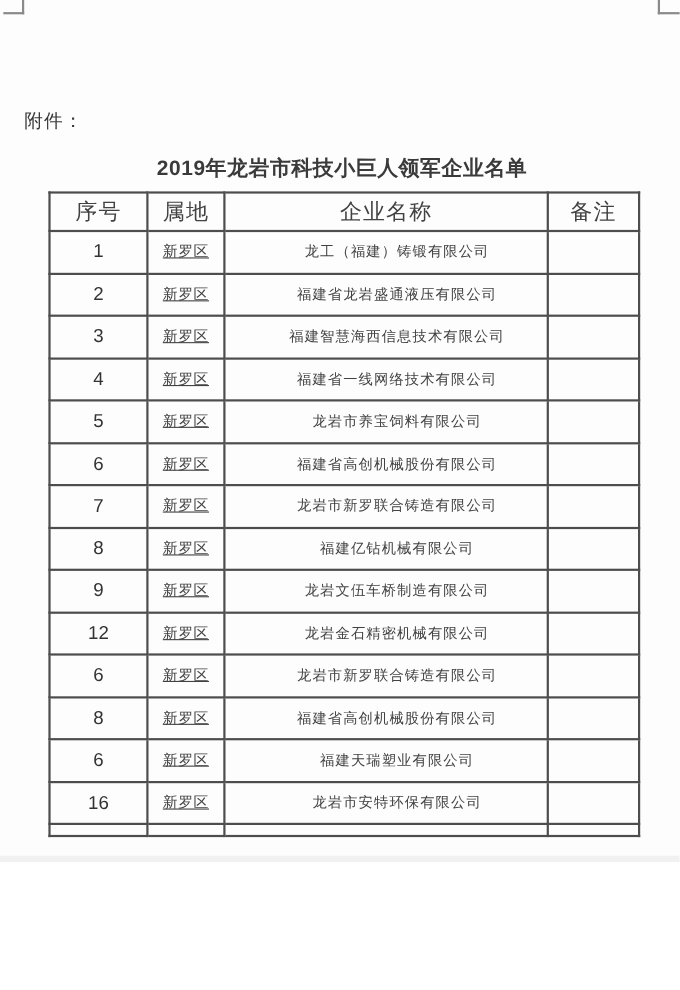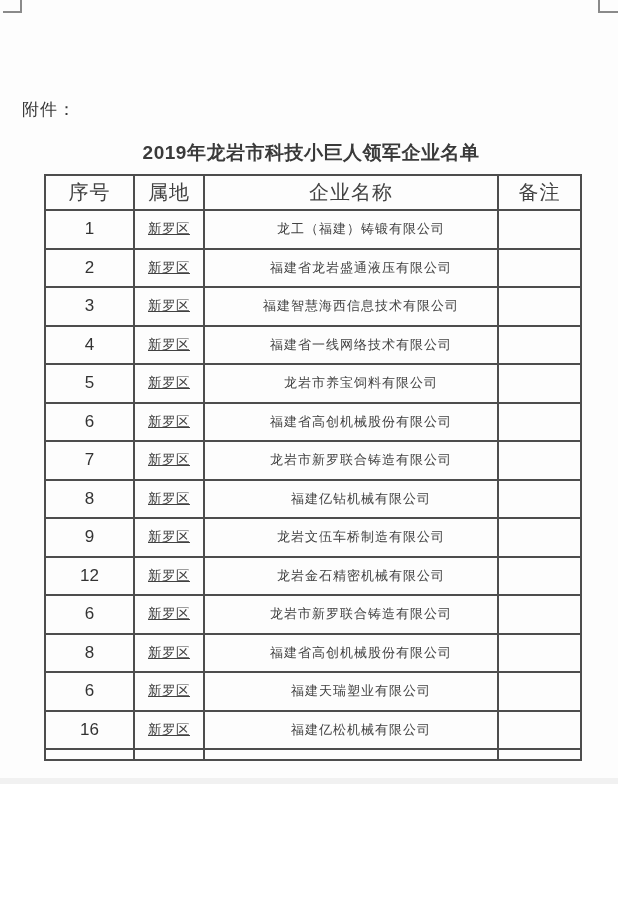--- a/index.html
+++ b/index.html
@@ -165,21 +165,21 @@
         </tr>
         <tr>
           <td class="col-no">6</td>
           <td class="col-district">新罗区</td>
           <td class="col-company">福建天瑞塑业有限公司</td>
           <td class="col-remark"></td>
         </tr>
         <tr>
           <td class="col-no">16</td>
           <td class="col-district">新罗区</td>
-          <td class="col-company">福建亿松机械有限公司</td>
+          <td class="col-company">龙岩市安特环保有限公司</td>
           <td class="col-remark"></td>
         </tr>
       </tbody>
     <tfoot>
       <tr>
         <td></td>
         <td></td>
         <td></td>
         <td></td>
       </tr>

